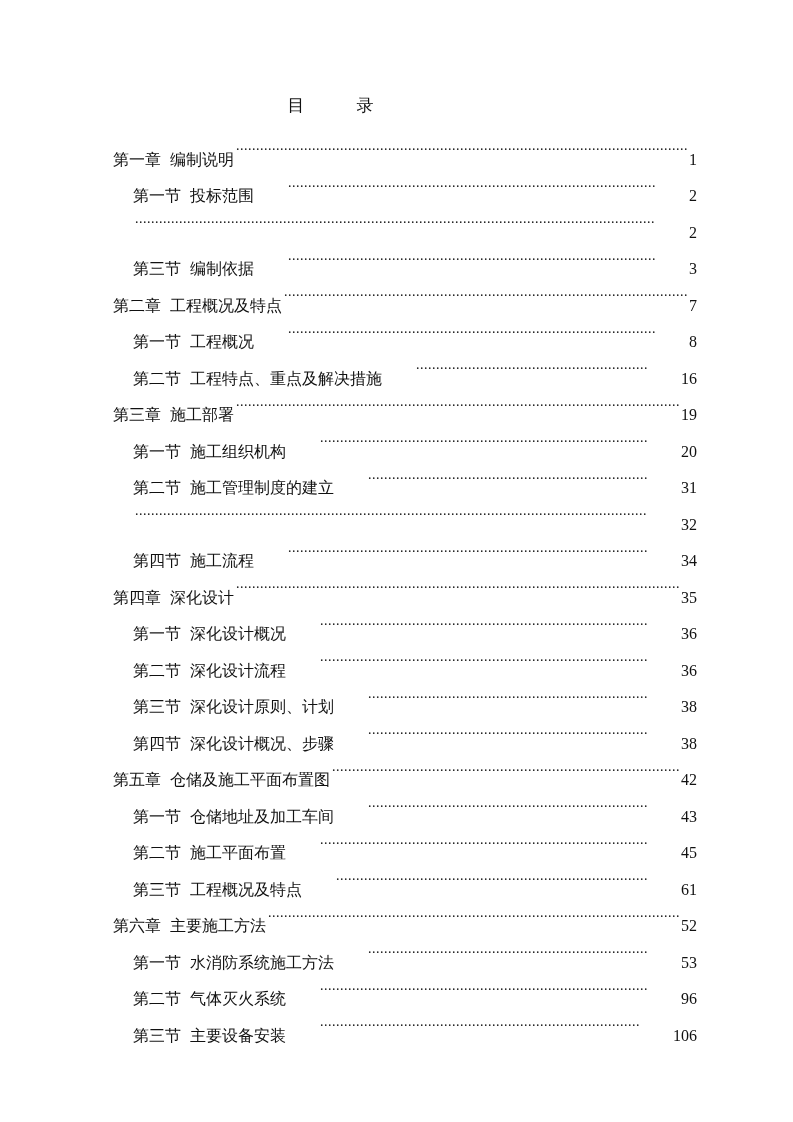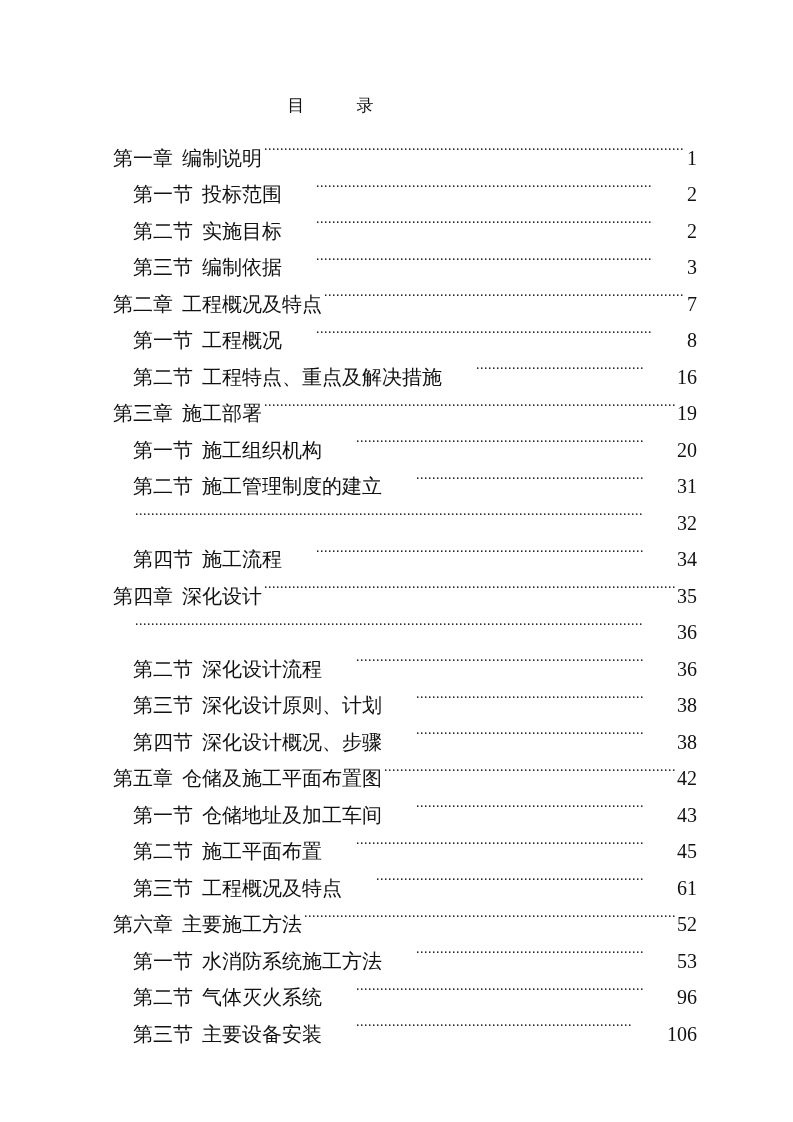--- a/index.html
+++ b/index.html
@@ -4,21 +4,21 @@
 <style>
   html, body { margin: 0; padding: 0; background: #ffffff; }
   body { width: 793px; height: 1122px; position: relative; overflow: hidden;
          font-family: "Liberation Serif", "DejaVu Serif", serif; color: #111; }
   .title { position: absolute; top: 94px; left: 0; width: 661px; text-align: center;
            font-size: 17px; letter-spacing: 0; }
   .title span { display: inline-block; }
   .title .gap { width: 52px; }
   .toc { position: absolute; top: 128px; left: 113px; width: 584px; }
   .row { display: flex; align-items: baseline; height: 36.5px; line-height: 36.5px;
-         font-size: 20px; white-space: nowrap; }
+         font-size: 16px; white-space: nowrap; }
   .row.section { padding-left: 20px; gap: 32px; }
   .label { flex: 0 0 auto; }
   .label .num { margin-right: 9px; }
   .dots { flex: 1 1 auto; overflow: hidden; margin: 0 2px; position: relative; height: 36.5px; }
   .dots::before { content: "........................................................................................................................................................................................................";
                   position: absolute; left: 0; bottom: 0; letter-spacing: 0.5px; font-size: 14px; line-height: 36.5px; }
   .page { flex: 0 0 auto; text-align: right; }
 </style>
 </head>
 <body>
@@ -32,21 +32,20 @@
       <span class="label"><span class="num">第一章</span><span>编制说明</span></span>
       <span class="dots"></span>
       <span class="page">1</span>
     </div>
     <div class="row section">
       <span class="label"><span class="num">第一节</span><span>投标范围</span></span>
       <span class="dots"></span>
       <span class="page">2</span>
     </div>
     <div class="row section">
-      <span class="label"><span class="num">第二节</span><span>实施目标</span></span>
       <span class="dots"></span>
       <span class="page">2</span>
     </div>
     <div class="row section">
       <span class="label"><span class="num">第三节</span><span>编制依据</span></span>
       <span class="dots"></span>
       <span class="page">3</span>
     </div>
     <div class="row chapter">
       <span class="label"><span class="num">第二章</span><span>工程概况及特点</span></span>
@@ -86,20 +85,21 @@
       <span class="label"><span class="num">第四节</span><span>施工流程</span></span>
       <span class="dots"></span>
       <span class="page">34</span>
     </div>
     <div class="row chapter">
       <span class="label"><span class="num">第四章</span><span>深化设计</span></span>
       <span class="dots"></span>
       <span class="page">35</span>
     </div>
     <div class="row section">
+      <span class="label"><span class="num">第一节</span><span>深化设计概况</span></span>
       <span class="dots"></span>
       <span class="page">36</span>
     </div>
     <div class="row section">
       <span class="label"><span class="num">第二节</span><span>深化设计流程</span></span>
       <span class="dots"></span>
       <span class="page">36</span>
     </div>
     <div class="row section">
       <span class="label"><span class="num">第三节</span><span>深化设计原则、计划</span></span>

